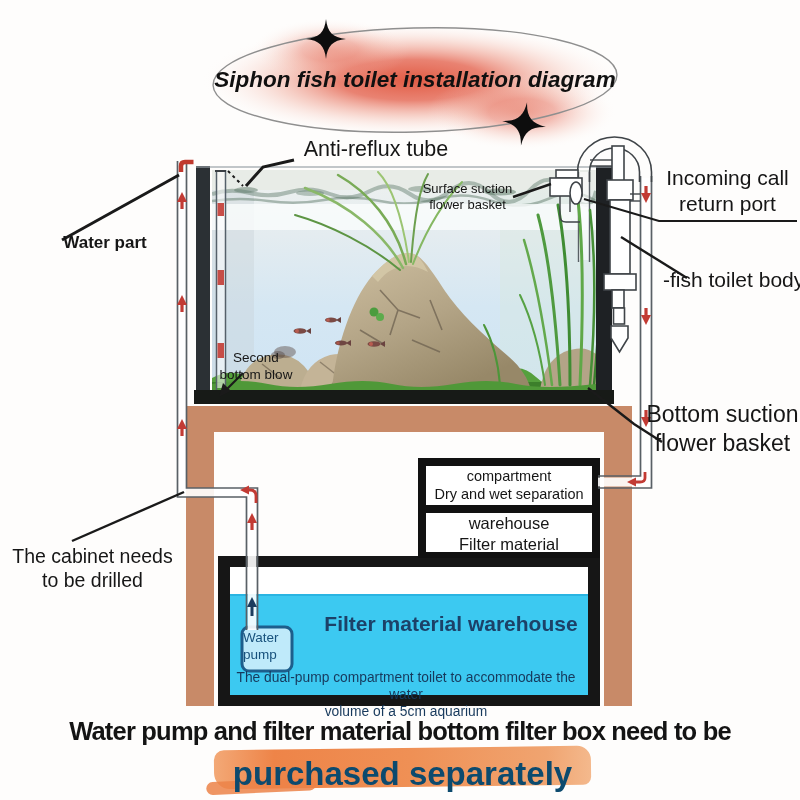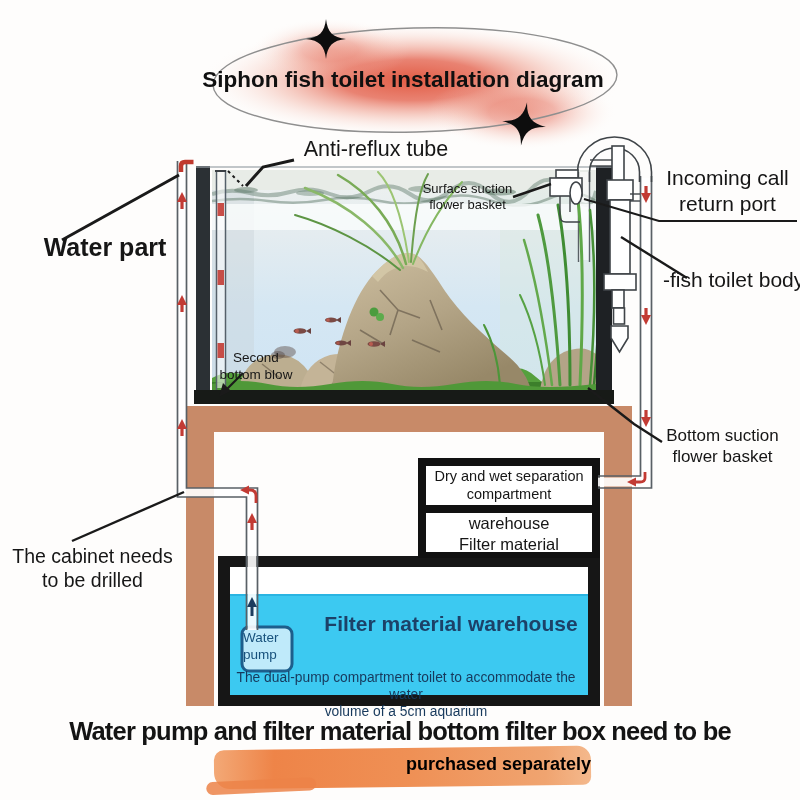--- a/index.html
+++ b/index.html
@@ -6,45 +6,45 @@
   body{
     width:800px;height:800px;position:relative;overflow:hidden;
     background:#fefdfc;
     font-family:"Liberation Sans", sans-serif;
   }
   #scene{position:absolute;left:0;top:0;width:800px;height:800px;}
   .lbl{
     position:absolute;color:#161616;font-weight:400;text-align:center;
     line-height:1.25; z-index:5; pointer-events:none;
   }
-  .title{left:153px;top:66px;width:500px;font-size:22.5px;font-weight:800;white-space:nowrap;color:#101010;}
+  .title{left:165px;top:66px;width:500px;font-size:22.5px;font-weight:800;white-space:nowrap;color:#101010;font-style:italic;}
   .anti{left:276px;top:136px;width:200px;font-size:21.5px;}
-  .waterpart{left:30px;top:232px;width:150px;font-size:25px;font-weight:800;white-space:nowrap;}
+  .waterpart{left:30px;top:232px;width:150px;font-size:17px;font-weight:800;white-space:nowrap;}
   .surfb{left:405px;top:181px;width:125px;font-size:13px;line-height:1.3;}
   .incoming{left:655px;top:165px;width:145px;font-size:21px;line-height:1.22;text-align:center;}
   .toiletbody{left:663px;top:267px;font-size:21px;white-space:nowrap;text-align:left;}
   .secondblow{left:200px;top:350px;width:112px;font-size:13.5px;}
-  .bottomb{left:645px;top:425px;width:155px;font-size:17px;}
+  .bottomb{left:645px;top:400px;width:155px;font-size:23px;}
   .cabdrill{left:5px;top:544px;width:175px;font-size:19.5px;line-height:1.4;}
   .drywet{left:427px;top:467px;width:164px;font-size:14.5px;line-height:1.3;}
   .filtersmall{left:427px;top:513px;width:164px;font-size:16.5px;}
   .sumptitle{left:280px;top:611px;width:342px;font-size:21px;font-weight:700;color:#1c4168;}
   .pumplbl{left:243px;top:630px;width:26px;font-size:13.5px;line-height:1.4;color:#17517c;}
   .note{left:224px;top:669px;width:364px;font-size:13.8px;line-height:1.35;color:#17395c;}
   .footer1{left:0px;top:716px;width:800px;font-size:25.5px;font-weight:800;letter-spacing:-0.8px;white-space:nowrap;color:#141414;}
   .hl{
     position:absolute;left:214px;top:748px;width:377px;height:39px;z-index:4;
     background:linear-gradient(92deg,#f3a977 0%,#ee8448 16%,#ef9055 52%,#f0a470 88%,#f4b98d 100%);
     border-radius:10px 14px 8px 16px;transform:rotate(-0.7deg);
   }
   .hl::before{
     content:"";position:absolute;left:-8px;bottom:-4px;width:110px;height:13px;
     background:#ec8348;border-radius:8px;transform:rotate(-2deg);opacity:.85;
   }
-  .footer2{left:214px;top:753px;width:377px;font-size:18px;font-weight:800;color:#000000;z-index:6;text-align:right;}
+  .footer2{left:214px;top:753px;width:377px;font-size:33px;font-weight:800;color:#0c4a6e;z-index:6;}
   .ln{line-height:1.25;display:block;}
 </style>
 </head>
 <body>
 
 <svg id="scene" viewBox="0 0 800 800" xmlns="http://www.w3.org/2000/svg">
   <defs>
     <radialGradient id="glowG" cx="50%" cy="50%" r="50%">
       <stop offset="0%" stop-color="#df4e35" stop-opacity="0.92"></stop>
       <stop offset="35%" stop-color="#e3604b" stop-opacity="0.78"></stop>
@@ -289,22 +289,22 @@
 </div>
 <div class="lbl bottomb">
   <span class="ln">Bottom suction</span>
   <span class="ln">flower basket</span>
 </div>
 <div class="lbl cabdrill">
   <span class="ln">The cabinet needs</span>
   <span class="ln">to be drilled</span>
 </div>
 <div class="lbl drywet">
+  <span class="ln">compartment</span>
   <span class="ln">Dry and wet separation</span>
-  <span class="ln">compartment</span>
 </div>
 <div class="lbl filtersmall">
   <span class="ln">warehouse</span>
   <span class="ln">Filter material</span>
 </div>
 <div class="lbl sumptitle">Filter material warehouse</div>
 <div class="lbl pumplbl">
   <span class="ln">Water</span>
   <span class="ln">pump</span>
 </div>

